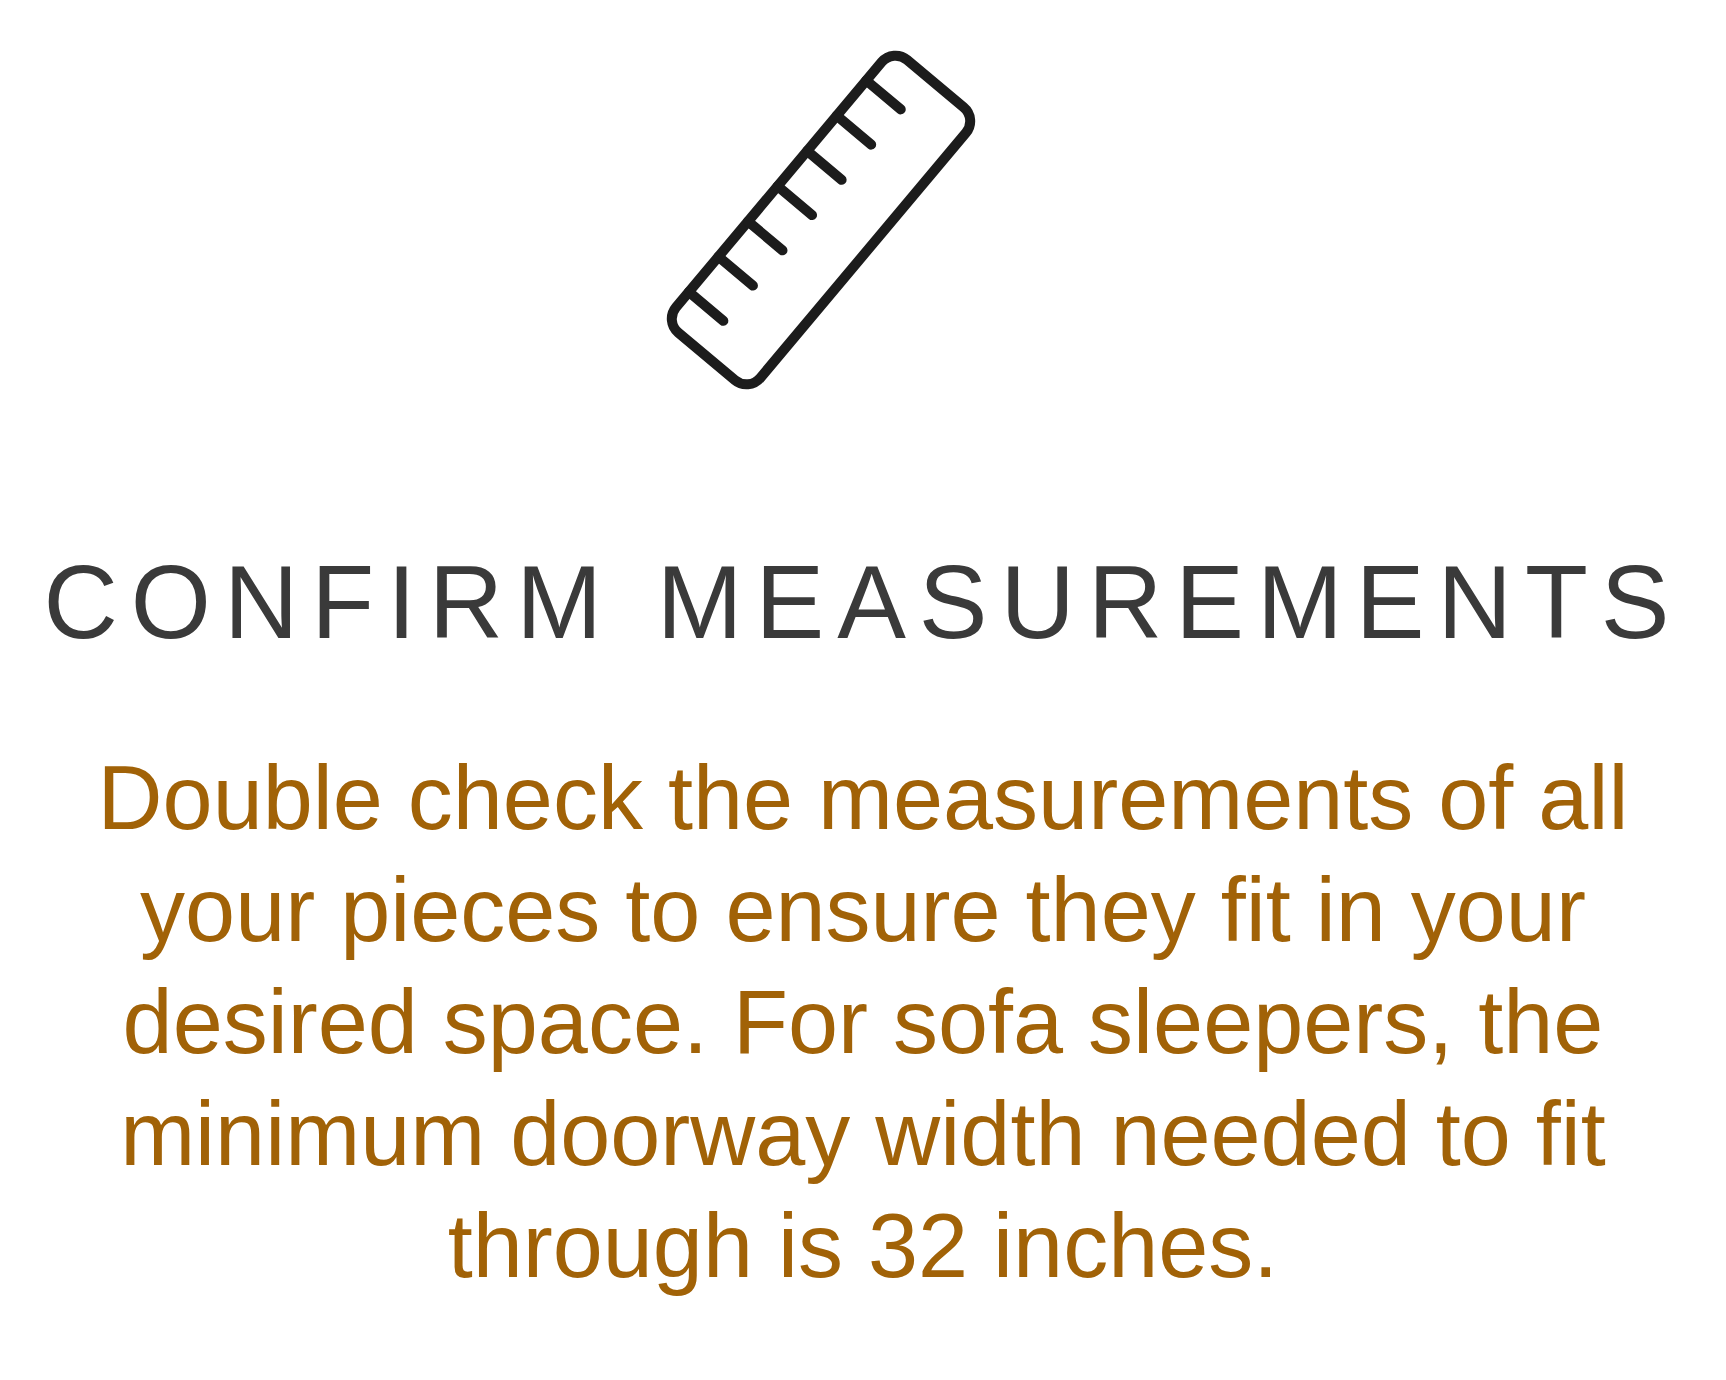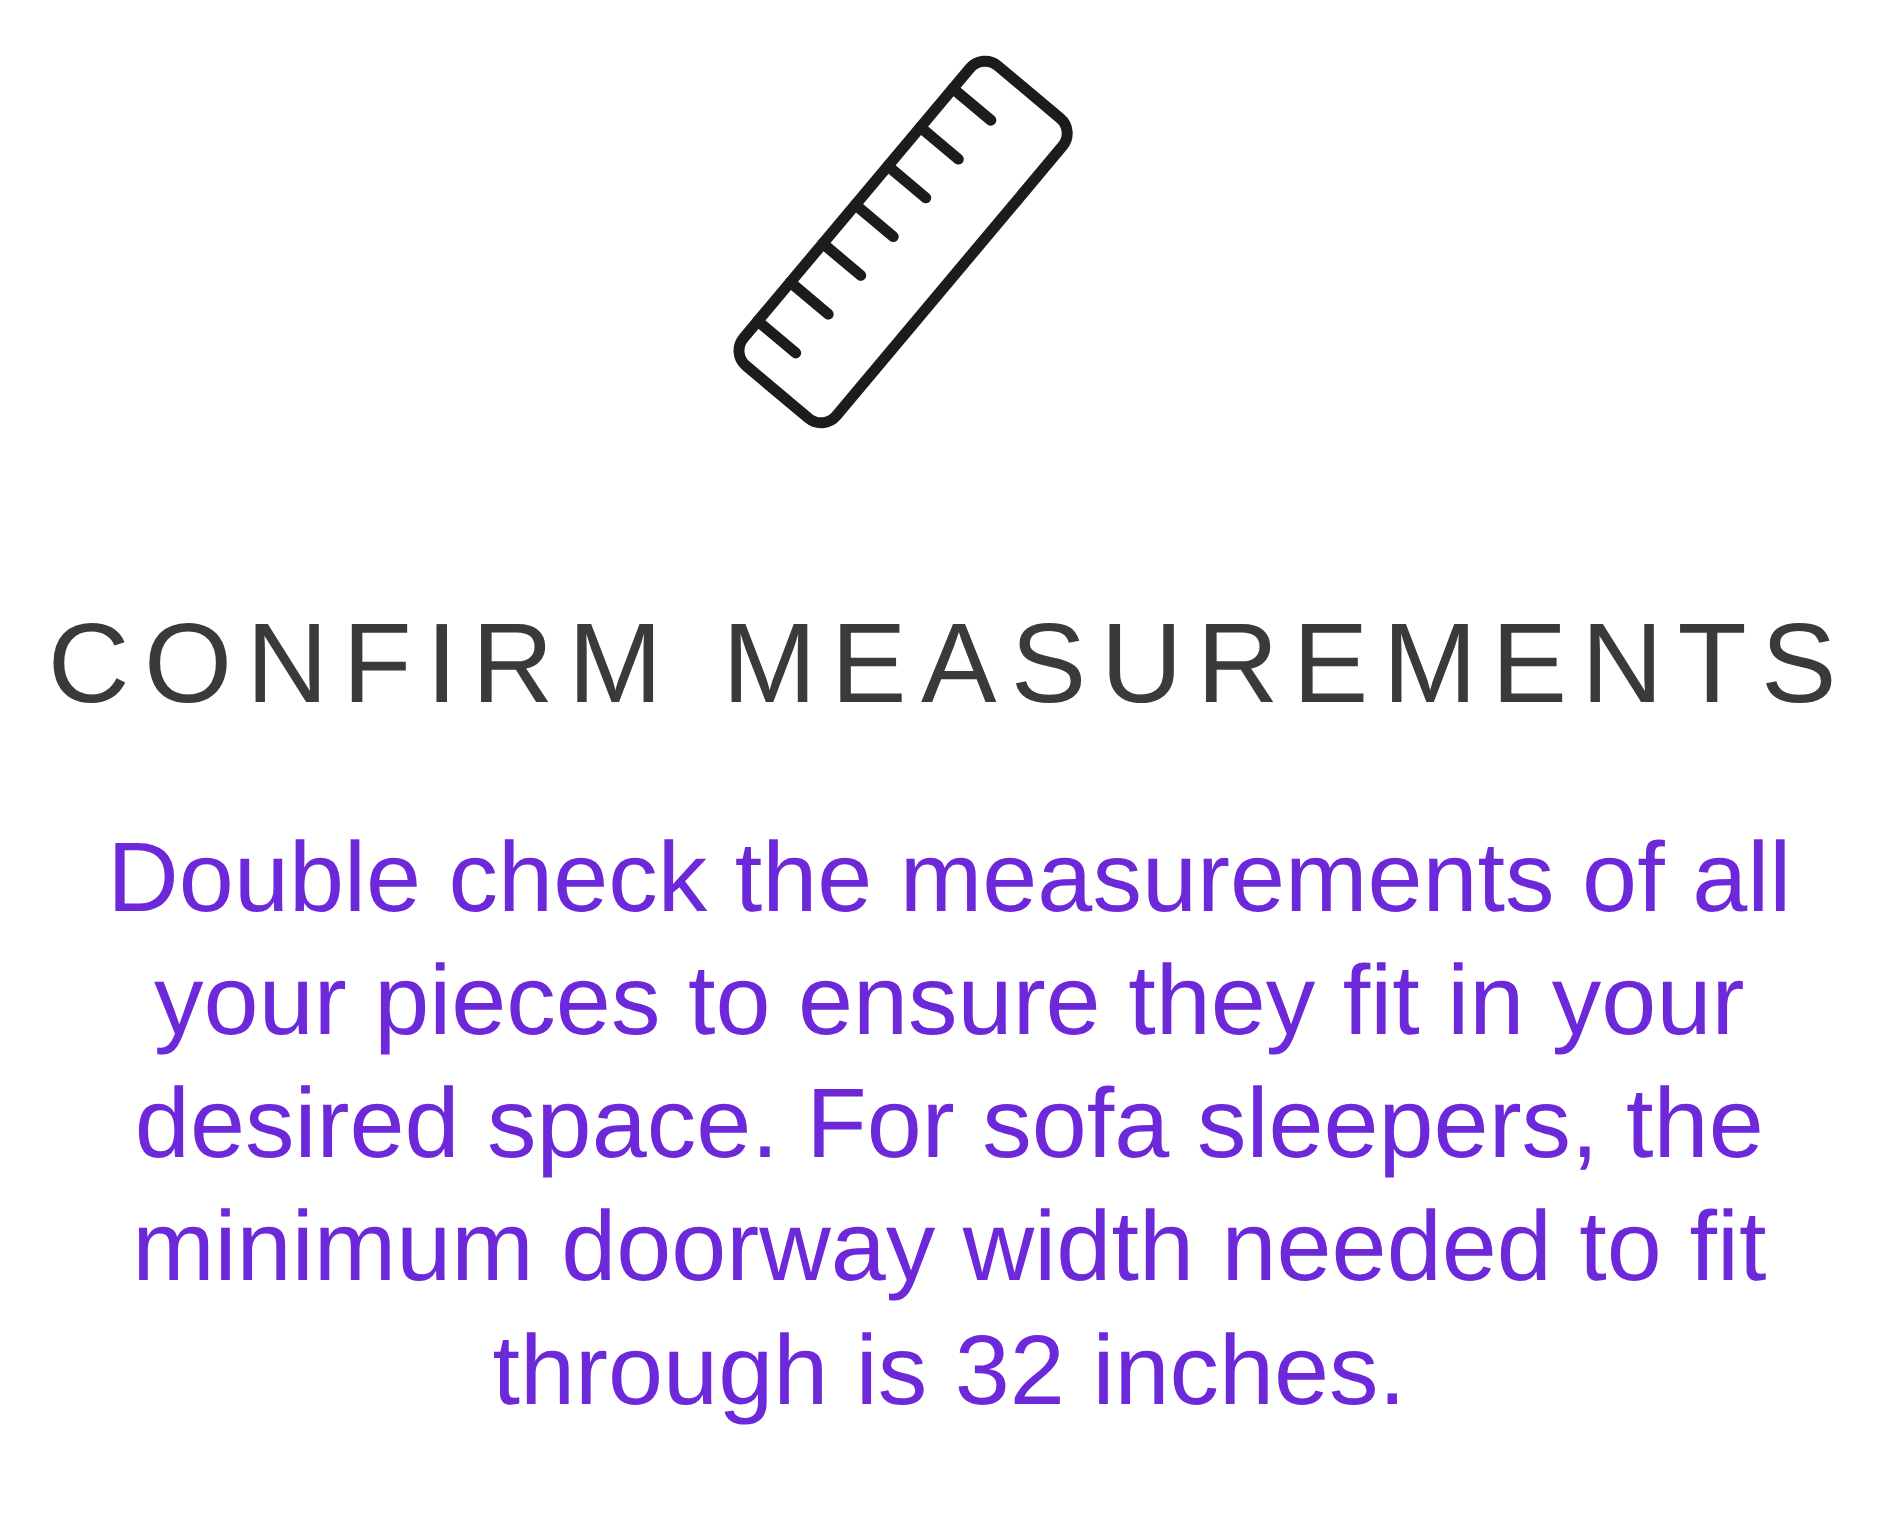--- a/index.html
+++ b/index.html
@@ -39,21 +39,21 @@
     color: #3a3a3a;
     text-align: center;
   }
   .body-text {
     max-width: 1580px;
     margin: 88px auto 0 auto;
     font-size: 90px;
     font-weight: 400;
     line-height: 112px;
     letter-spacing: 0;
-    color: #6d28d9;
+    color: #a16207;
     text-align: center;
   }
 </style>
 </head>
 <body>
 
 <div class="hero">
 
   <div class="icon-wrap">
     <svg viewBox="0 0 340 380" xmlns="http://www.w3.org/2000/svg" aria-hidden="true">

